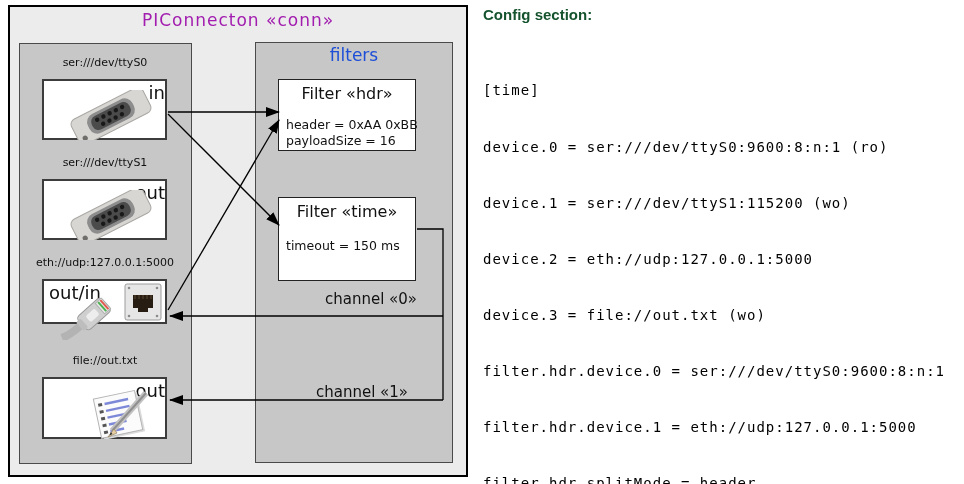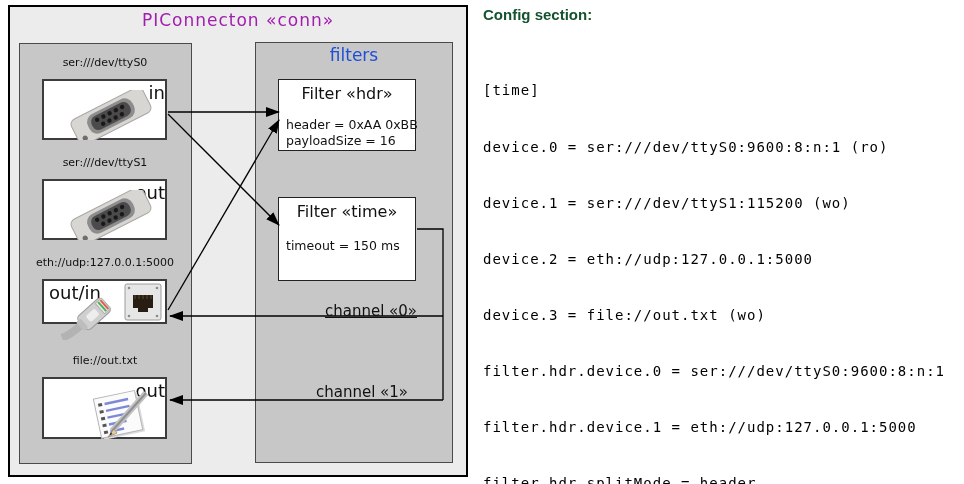--- a/index.html
+++ b/index.html
@@ -34,21 +34,21 @@
   .filter-title { position:absolute; left:0; right:0; top:4px; text-align:center;
                   font-size:16px; color:#111; white-space:nowrap; }
   .filter-props { position:absolute; left:7px; right:2px; font-size:12.5px;
                   line-height:16px; color:#111; white-space:nowrap; }
   .filter-box.hdr  .filter-props { top:37px; }
   .filter-box.time .filter-props { top:40px; }
 
   .wires { position:absolute; left:0; top:0; z-index:6; pointer-events:none; }
   .channel-label { position:absolute; width:110px; text-align:right;
                    font-size:15px; color:#111; z-index:7; white-space:nowrap; }
-  .channel-0 { left:297px; top:295px;text-decoration:underline; }
+  .channel-0 { left:297px; top:283px; }
   .channel-1 { left:297px; top:376px;text-align:center; }
 
   
   .config { position:absolute; left:483px; top:6px; width:478px; }
   .config-heading { font-family:Liberation Sans, sans-serif;
                     font-weight:bold; font-size:15px; color:#14532d; }
   .config-lines { position:absolute; left:0; top:38px;
                   font-family:"DejaVu Sans Mono","Liberation Mono",monospace;
                   font-size:14px; letter-spacing:1px; line-height:18.7px;
                   color:#000; white-space:pre; }

